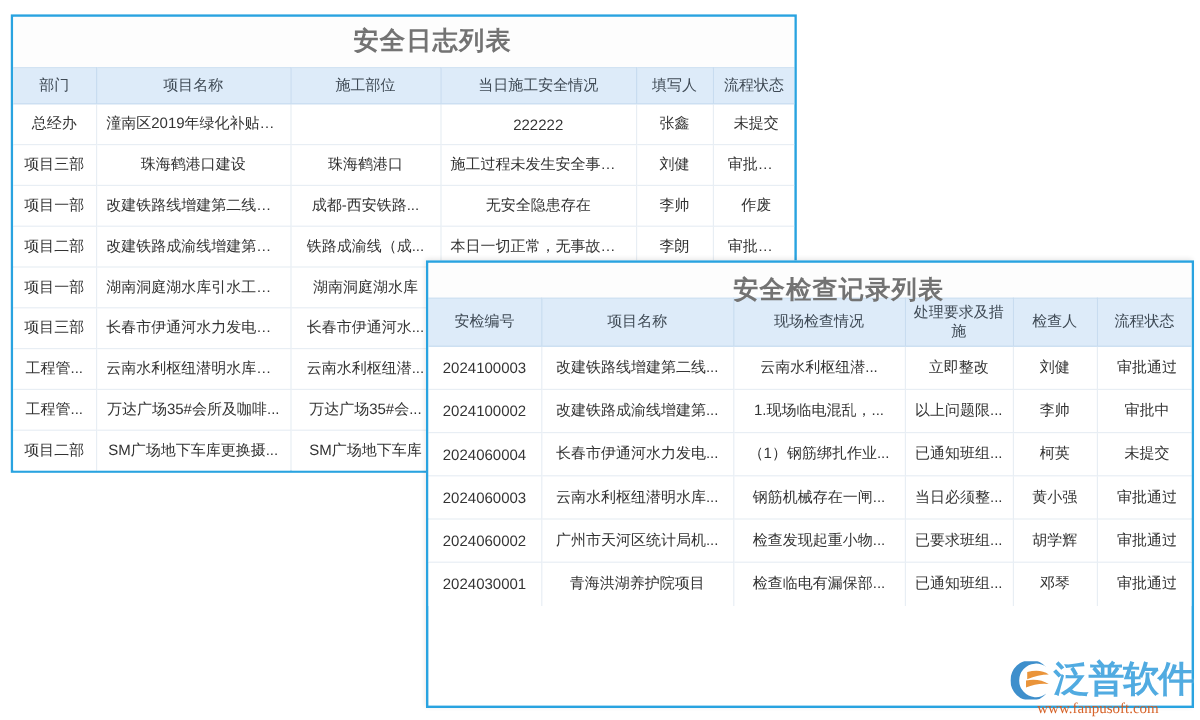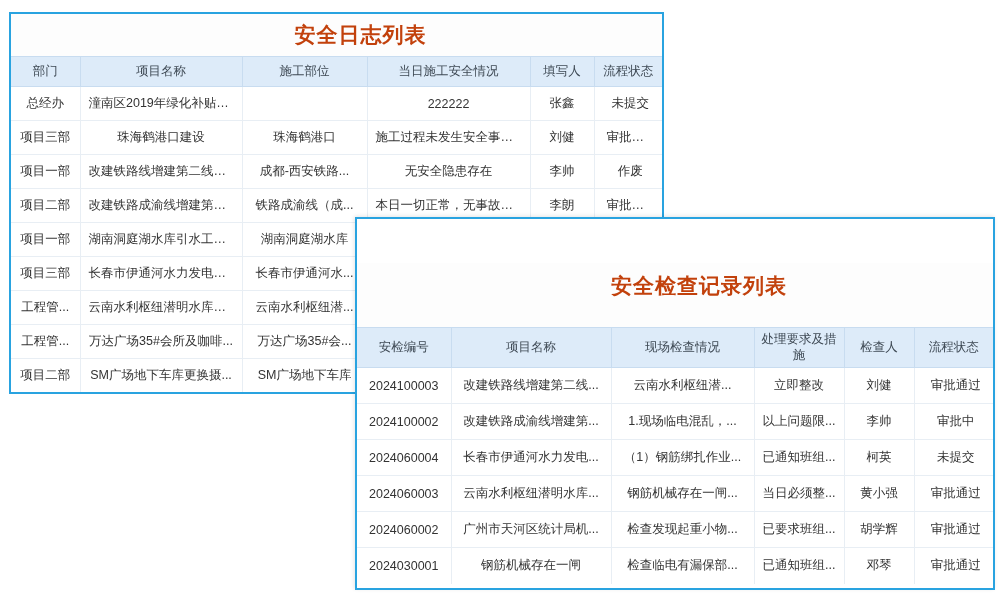--- a/index.html
+++ b/index.html
@@ -25,21 +25,21 @@
     background: #ffffff;
     border: 2px solid #29a3e0;
     box-sizing: border-box;
     overflow: hidden;
   }
 
   .panel-title {
     text-align: center;
     font-size: 21px;
     font-weight: bold;
-    color: #c2410c;
+    color: #737373;
     letter-spacing: 1px;
     background: #fdfdfd;
     box-sizing: border-box;
     padding-left: 48px;
   }
 
   table.grid {
     width: 100%;
     border-collapse: collapse;
     table-layout: fixed;
@@ -104,23 +104,22 @@
   
   #panel2 {
     left: 355px;
     top: 217px;
     width: 640px;
     height: 373px;
     z-index: 2;
     box-shadow: -1px -1px 4px rgba(0,0,0,0.10);
   }
   #panel2 .panel-title {
-    height: 64px;
+    height: 29px;
     line-height: 46px;
-    margin-top: 44px;
   }
   #panel2 table.grid th { height: 40px; }
   #panel2 table.grid td { height: 36px; }
 
   
   #watermark {
     position: absolute;
     right: 6px;
     bottom: 4px;
     z-index: 5;
@@ -314,24 +313,35 @@
           <tr>
             <td class="link c-center">2024060002</td>
             <td class="link c-left">广州市天河区统计局机...</td>
             <td class="plain c-left">检查发现起重小物...</td>
             <td class="plain c-left">已要求班组...</td>
             <td class="name c-center">胡学辉</td>
             <td class="st-pass c-center">审批通过</td>
           </tr>
           <tr>
             <td class="link c-center">2024030001</td>
-            <td class="link c-left">钢筋机械存在一闸</td>
+            <td class="link c-left">青海洪湖养护院项目</td>
             <td class="plain c-left">检查临电有漏保部...</td>
             <td class="plain c-left">已通知班组...</td>
             <td class="name c-center">邓琴</td>
             <td class="st-pass c-center">审批通过</td>
           </tr>
         </tbody>
     </table>
   </div>
 
+  <div id="watermark">
+    <div id="wm-row">
+      <svg class="wm-logo" width="34" height="32" viewBox="0 0 34 32">
+        <path d="M30 5 A14 14 0 1 0 30 27 A17 17 0 1 1 30 5 Z" fill="#2e86c8"></path>
+        <path d="M14 9 q11 -3 18 2 q-9 0 -18 4 Z" fill="#e98b2a"></path>
+        <path d="M13 16 q11 -2 19 3 q-10 -1 -19 3 Z" fill="#e98b2a"></path>
+      </svg>
+      <span id="wm-text">泛普软件</span>
+    </div>
+    <div id="wm-url">www.fanpusoft.com</div>
+  </div>
 
 </div>
 
 </body></html>

